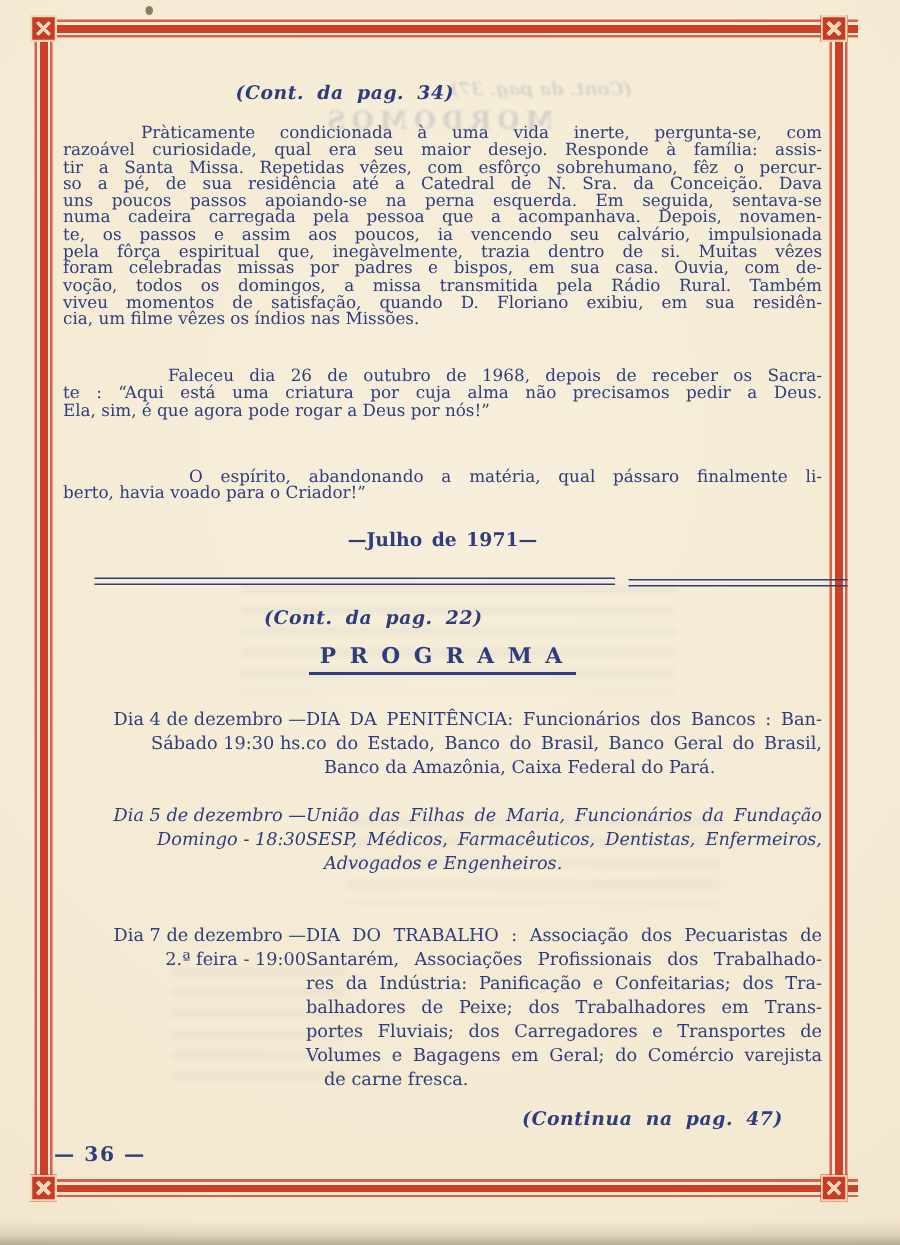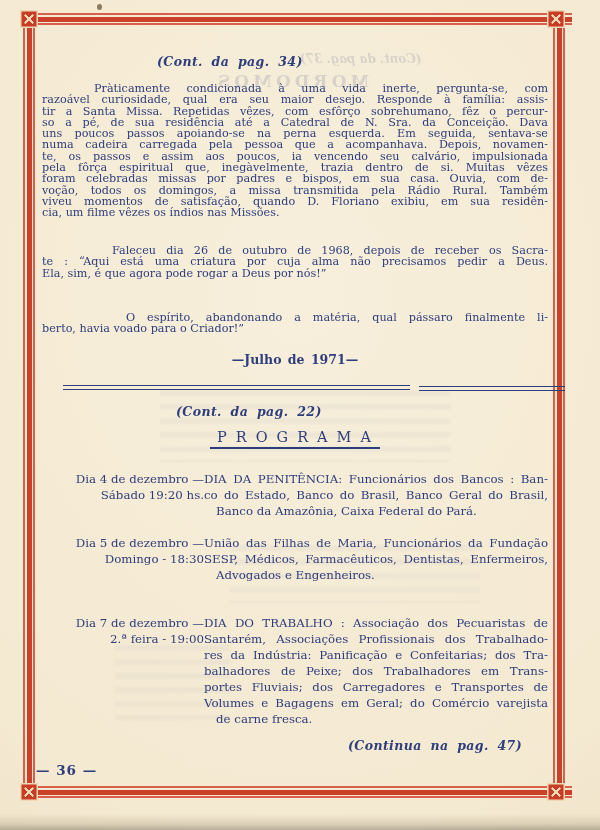--- a/index.html
+++ b/index.html
@@ -42,29 +42,29 @@
   #p1{top:83px;}  #p1 .bline:first-child{text-indent:52px;}
   #p2{top:245px;} #p2 .bline:first-child{text-indent:70px;}
   #p3{top:312px;} #p3 .bline:first-child{text-indent:84px;}
   #dateline{position:absolute;left:42px;width:506px;top:352px;text-align:center;
     font-size:12.5px;font-weight:bold;word-spacing:2px;}
   .sep{position:absolute;top:385px;left:63px;width:502px;display:flex;gap:9px;}
   .seg{height:2.6px;border-top:1.3px solid #2e3d7c;border-bottom:1.3px solid #2e3d7c;}
   .seg1{width:347px;}
   .seg2{flex:1;margin-top:1px;}
   #title-wrap{position:absolute;left:42px;width:506px;top:427px;text-align:center;}
-  #title-wrap span{display:inline-block;font-weight:normal;font-size:14.5px;letter-spacing:9px;
+  #title-wrap span{display:inline-block;font-weight:bold;font-size:14.5px;letter-spacing:9px;
     padding:0 0 2px 7px;border-bottom:2px solid #2e3d7c;}
   .entry{position:absolute;left:68px;width:480px;display:flex;}
   .e-left{width:136px;flex:none;font-size:11.8px;line-height:16px;white-space:nowrap;text-align:right;}
   .e-left .l2{padding-left:12px;}
   .e-right{flex:1;}
   .e-right .bline{font-size:11.8px;line-height:16px;}
   .e-right .bline:last-child{text-align-last:left;margin-left:12px;}
-  #e1{top:471px;} #e2{top:535px;} #e3{top:615px;}
+  #e1{top:471px;} #e2{top:535px;font-style:italic;} #e3{top:615px;}
   #pagenum{position:absolute;left:36px;top:762px;font-size:13.5px;font-weight:bold;letter-spacing:1px;}
   
   .ghost{position:absolute;opacity:.15;filter:blur(.7px);transform:scaleX(-1);color:#2e3d7c;white-space:nowrap;}
   #ghost-note{left:300px;top:52px;font-style:italic;font-weight:bold;font-size:12px;}
   #ghost-title{left:214px;top:71px;font-size:17px;font-weight:bold;letter-spacing:4px;}
   .smudge{position:absolute;opacity:.07;filter:blur(1.3px);
     background:repeating-linear-gradient(to bottom,rgba(46,61,124,.55) 0 6px,transparent 6px 14px);}
   #sm1{left:160px;top:390px;width:290px;height:72px;}
   #sm2{left:230px;top:545px;width:250px;height:58px;}
   #sm3{left:115px;top:645px;width:115px;height:75px;}
@@ -126,21 +126,21 @@
   </div>
 
   <div id="cont22" class="cont-note">(Cont. da pag. 22)</div>
   <div id="title-wrap">
     <span>PROGRAMA</span>
   </div>
 
   <div id="e1" class="entry">
     <div class="e-left">
       <div class="l1">Dia 4 de dezembro —</div>
-      <div class="l2">Sábado 19:20 hs.</div>
+      <div class="l2">Sábado 19:30 hs.</div>
     </div>
     <div class="e-right">
         <div class="bline">DIA DA PENITÊNCIA: Funcionários dos Bancos : Ban-</div>
         <div class="bline">co do Estado, Banco do Brasil, Banco Geral do Brasil,</div>
         <div class="bline">Banco da Amazônia, Caixa Federal do Pará.</div>
       </div>
   </div>
 
   <div id="e2" class="entry">
     <div class="e-left">

